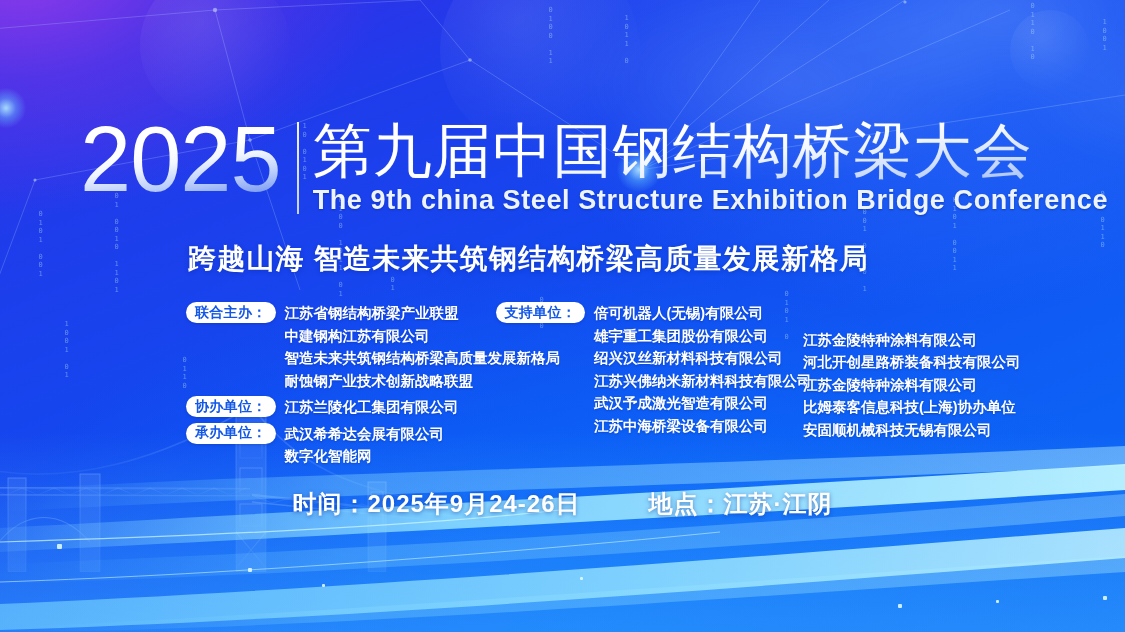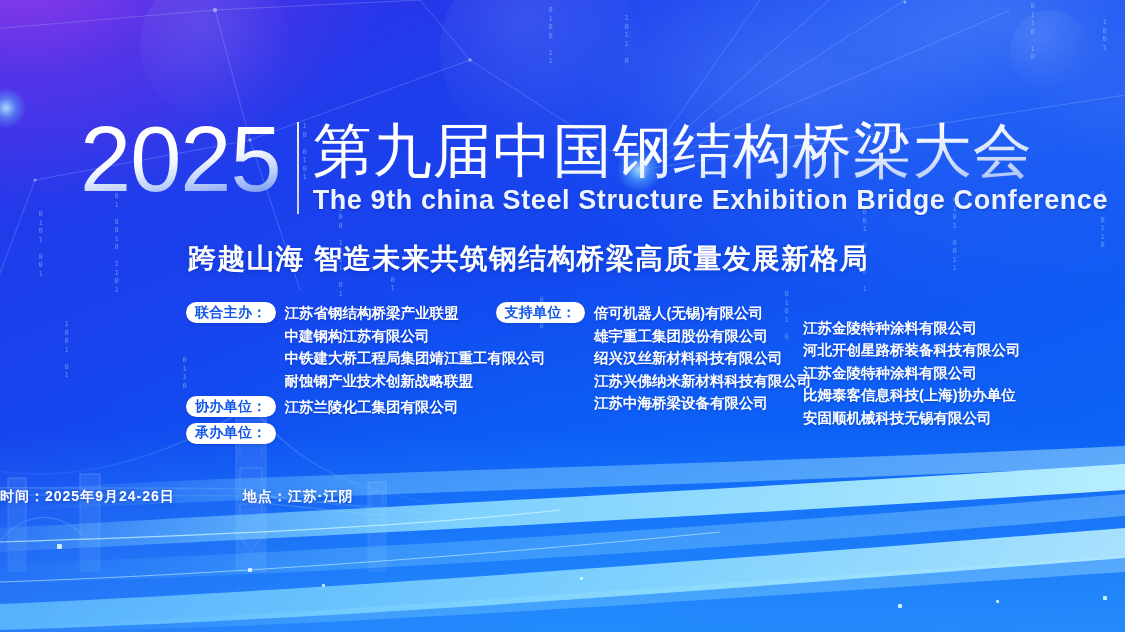--- a/index.html
+++ b/index.html
@@ -157,22 +157,22 @@
     white-space: nowrap;
     text-shadow: 0 1px 2px rgba(8,40,150,0.40);
   }
   .col-2 .org-line, .col-3 .org-line { line-height: 22.5px; }
   .group-gap { height: 4px; }
   .col-3 { padding-top: 0; justify-content: center; }
   .col-3 .org-lines { padding-left: 2px; }
 
   .footer {
     position: absolute; left: 0; right: 0; top: 488px;
-    display: flex; justify-content: flex-start; gap: 68px;
-    font-size: 14px;
+    display: flex; justify-content: center; gap: 68px;
+    font-size: 24px;
     font-weight: bold;
     letter-spacing: 1px;
     color: #ffffff;
     text-shadow: 0 1px 4px rgba(8,40,150,0.5);
   }
   .footer span { white-space: nowrap; }
 </style>
 </head>
 <body>
 
@@ -349,45 +349,50 @@
     <div class="slogan">跨越山海 智造未来共筑钢结构桥梁高质量发展新格局</div>
 
     <div class="orgs">
 
       <div class="col col-1">
         <div class="org-group">
           <div class="pill">联合主办：</div>
           <div class="org-lines">
             <div class="org-line">江苏省钢结构桥梁产业联盟</div>
             <div class="org-line">中建钢构江苏有限公司</div>
-            <div class="org-line">中铁建大桥工程局集团靖江重工有限公司</div>
+            <div class="org-line">智造未来共筑钢结构桥梁高质量发展新格局</div>
             <div class="org-line">耐蚀钢产业技术创新战略联盟</div>
           </div>
         </div>
         <div class="group-gap"></div>
         <div class="org-group">
           <div class="pill">协办单位：</div>
           <div class="org-lines">
             <div class="org-line">江苏兰陵化工集团有限公司</div>
           </div>
         </div>
         <div class="group-gap"></div>
         <div class="org-group">
           <div class="pill">承办单位：</div>
+          <div class="org-lines">
+            <div class="org-line">武汉希希达会展有限公司</div>
+            <div class="org-line">数字化智能网</div>
+          </div>
         </div>
       </div>
 
       <div class="col col-2">
         <div class="org-group">
           <div class="pill">支持单位：</div>
           <div class="org-lines">
             <div class="org-line">倍可机器人(无锡)有限公司</div>
             <div class="org-line">雄宇重工集团股份有限公司</div>
             <div class="org-line">绍兴汉丝新材料科技有限公司</div>
             <div class="org-line">江苏兴佛纳米新材料科技有限公司</div>
+            <div class="org-line">武汉予成激光智造有限公司</div>
             <div class="org-line">江苏中海桥梁设备有限公司</div>
           </div>
         </div>
       </div>
 
       <div class="col col-3">
         <div class="org-group">
           <div class="org-lines">
             <div class="org-line">江苏金陵特种涂料有限公司</div>
             <div class="org-line"> 河北开创星路桥装备科技有限公司</div>

